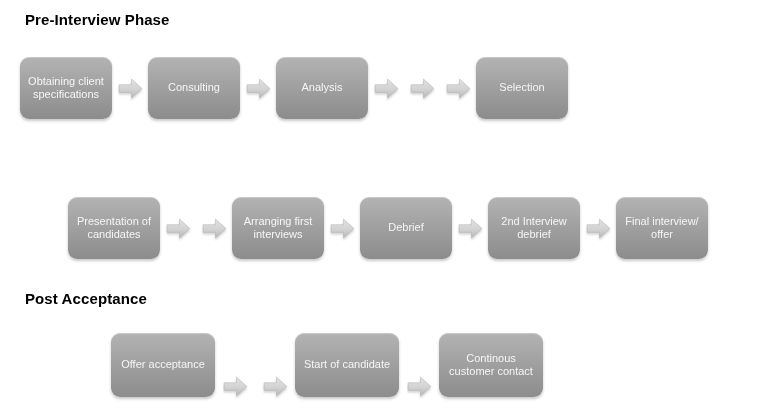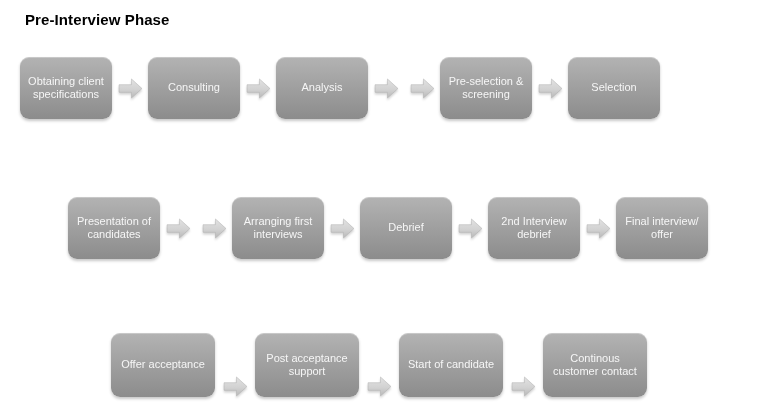--- a/index.html
+++ b/index.html
@@ -103,21 +103,20 @@
     <span class="arrow">
         <svg viewBox="0 0 26 22">
           <polygon points="1,7 14,7 14,1 25,11 14,21 14,15 1,15" fill="url(#arrowGrad)" stroke="#adadad" stroke-width="0.5"></polygon>
         </svg>
       </span>
     <span class="arrow">
         <svg viewBox="0 0 26 22">
           <polygon points="1,7 14,7 14,1 25,11 14,21 14,15 1,15" fill="url(#arrowGrad)" stroke="#adadad" stroke-width="0.5"></polygon>
         </svg>
       </span>
-    <div class="step">Pre-selection &amp; screening</div>
     <span class="arrow">
         <svg viewBox="0 0 26 22">
           <polygon points="1,7 14,7 14,1 25,11 14,21 14,15 1,15" fill="url(#arrowGrad)" stroke="#adadad" stroke-width="0.5"></polygon>
         </svg>
       </span>
     <div class="step">Selection</div>
   </div>
 
   <div class="row" id="row-2">
     <div class="step">Presentation of candidates</div>
@@ -145,28 +144,28 @@
       </span>
     <div class="step">2nd Interview debrief</div>
     <span class="arrow">
         <svg viewBox="0 0 26 22">
           <polygon points="1,7 14,7 14,1 25,11 14,21 14,15 1,15" fill="url(#arrowGrad)" stroke="#adadad" stroke-width="0.5"></polygon>
         </svg>
       </span>
     <div class="step">Final interview/ offer</div>
   </div>
 
+  <div class="phase-title" id="title-3">Post Acceptance</div>
   <div class="row" id="row-3">
     <div class="step">Offer acceptance</div>
     <span class="arrow">
         <svg viewBox="0 0 26 22">
           <polygon points="1,7 14,7 14,1 25,11 14,21 14,15 1,15" fill="url(#arrowGrad)" stroke="#adadad" stroke-width="0.5"></polygon>
         </svg>
       </span>
-    <div class="step">Post acceptance support</div>
     <span class="arrow">
         <svg viewBox="0 0 26 22">
           <polygon points="1,7 14,7 14,1 25,11 14,21 14,15 1,15" fill="url(#arrowGrad)" stroke="#adadad" stroke-width="0.5"></polygon>
         </svg>
       </span>
     <div class="step">Start of candidate</div>
     <span class="arrow">
         <svg viewBox="0 0 26 22">
           <polygon points="1,7 14,7 14,1 25,11 14,21 14,15 1,15" fill="url(#arrowGrad)" stroke="#adadad" stroke-width="0.5"></polygon>
         </svg>

